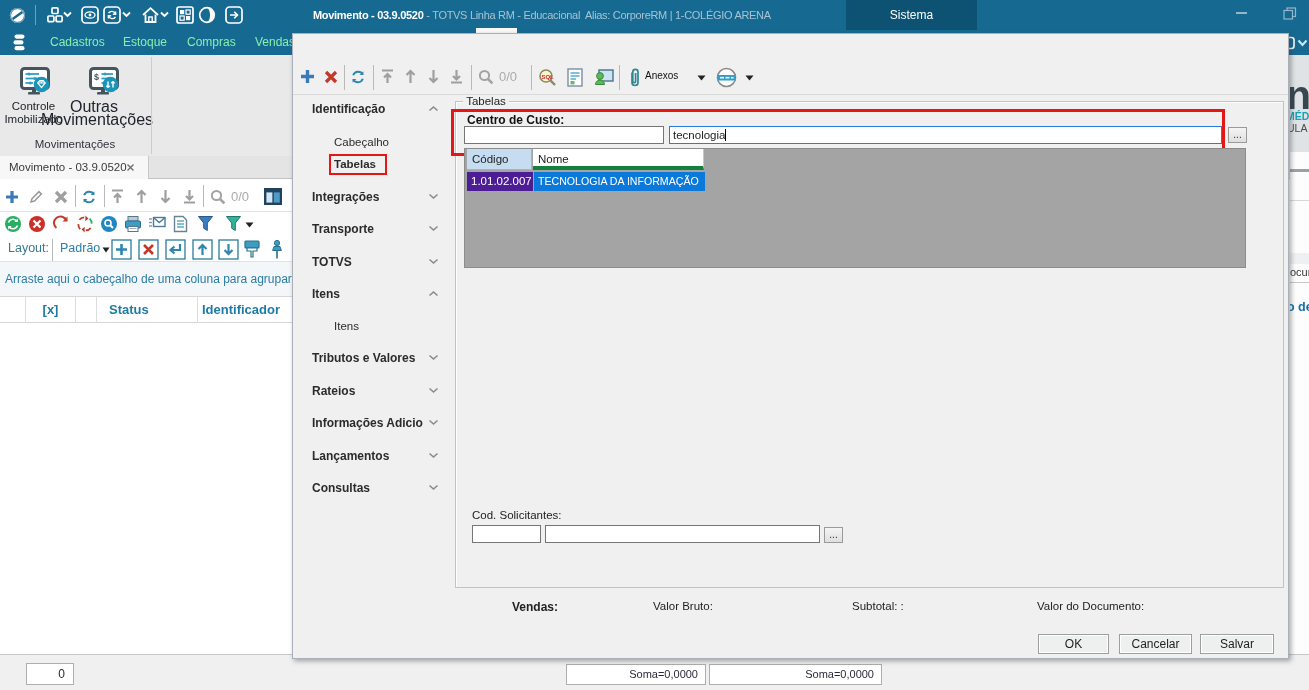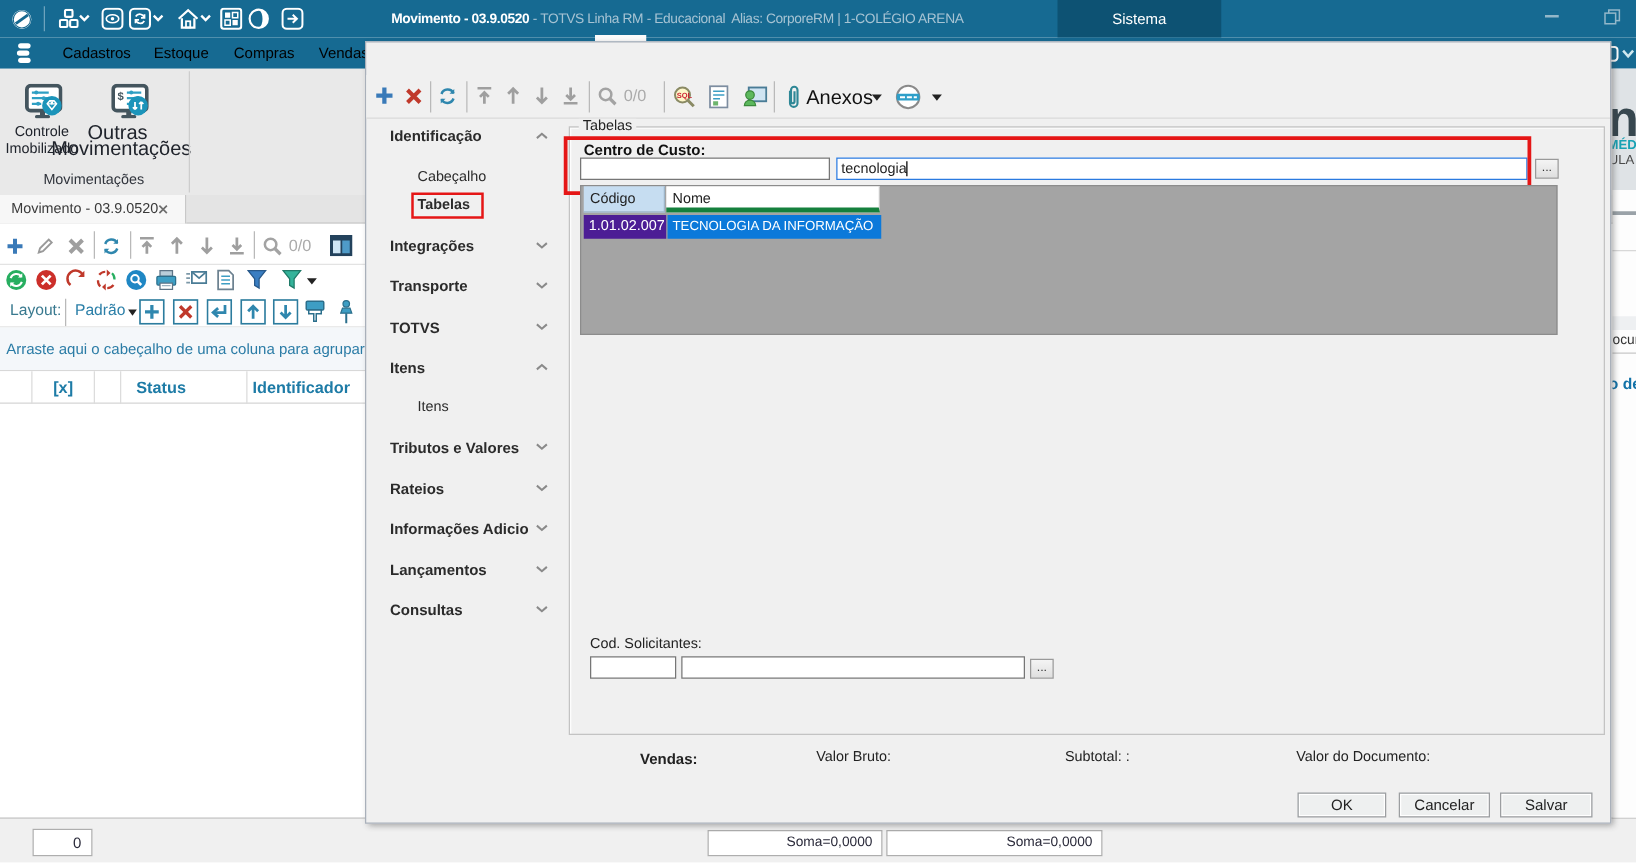--- a/index.html
+++ b/index.html
@@ -2,21 +2,21 @@
 <html><head>
 <meta charset="utf-8">
 <style>
 *{margin:0;padding:0;box-sizing:border-box}
 html,body{width:1309px;height:690px}
 body{font-family:"Liberation Sans",sans-serif;font-size:12px;color:#1e1e1e;background:#fff}
 #app{position:relative;width:1309px;height:690px;overflow:hidden;background:#fff}
 .abs{position:absolute}
 .topbar{position:absolute;left:0;top:0;width:1309px;height:30px;background:#166a92}
 .menurow{position:absolute;left:0;top:30px;width:1309px;height:25px;background:#166a92}
-.mtab{position:absolute;top:0;height:25px;line-height:25px;color:#000000;font-size:12px}
+.mtab{position:absolute;top:0;height:25px;line-height:25px;color:#86efac;font-size:12px}
 .ribbon{position:absolute;left:0;top:55px;width:1309px;height:101px;background:#e9e9e9}
 .tabbar{position:absolute;left:0;top:156px;width:1309px;height:23px;background:#e4e4e4;border-bottom:1px solid #c2c2c2}
 .doctab{position:absolute;left:0;top:0;width:149px;height:23px;background:#f7f7f7;border-right:1px solid #c8c8c8;font-size:11.5px;color:#3a3a3a;line-height:23px;padding-left:9px}
 .panel{position:absolute;left:0;top:179px;width:292px;height:475px;background:#fff}
 .footer{position:absolute;left:0;top:654px;width:1309px;height:36px;background:#f0f0f0;border-top:1px solid #c6c6c6}
 .wbox{position:absolute;background:#fff;border:1px solid #aeaeae;font-size:11px;color:#2a2a3a;text-align:right}
 .sep{position:absolute;width:1px;background:#b9b9b9}
 .dlg{position:absolute;left:292px;top:33px;width:997px;height:626px;background:#f0f0f0;border:1px solid #a9b0ba;box-shadow:2px 2px 5px rgba(60,60,60,.45)}
 .dtitle{position:absolute;left:0;top:0;width:995px;height:26px;background:#ccd9f1;border-bottom:1px solid #b9c6de}
 .dtool{position:absolute;left:0;top:26px;width:995px;height:35px;background:#f0f0f0;border-bottom:1px solid #d9d9d9}
@@ -388,21 +388,21 @@
         </svg>
     <svg class="ic" style="left:301px;top:8px" width="20" height="19" viewBox="0 0 20 19">
           <rect x="5" y="2" width="14" height="11" fill="#cfe4f2" stroke="#4a7c96" stroke-width="1.5"></rect>
           <circle cx="6" cy="8" r="3.4" fill="#5cb85c" stroke="#3c8a3c" stroke-width="1"></circle>
           <path d="M1.5 16.5a4.5 4.5 0 019 0z" fill="#5cb85c" stroke="#3c8a3c" stroke-width="1"></path>
         </svg>
     <div class="sep" style="left:326px;top:5px;height:25px"></div>
     <svg class="ic" style="left:335px;top:7px" width="13" height="21" viewBox="0 0 13 21">
           <path d="M4 5.5v10a3 3 0 006 0V5a2.6 2.6 0 00-5.2 0v9.2a1.4 1.4 0 002.8 0V6" fill="none" stroke="#2e8796" stroke-width="1.7"></path>
         </svg>
-    <div class="abs" style="left:352px;top:10px;font-size:16px;color:#111">Anexos</div>
+    <div class="abs" style="left:352px;top:10px;font-size:10px;color:#111">Anexos</div>
     <svg class="ic" style="left:404px;top:15px" width="9" height="6" viewBox="0 0 9 6">
           <path d="M0.5 0.5h8L4.5 5.5z" fill="#222"></path>
         </svg>
     <svg class="ic" style="left:423px;top:7px" width="21" height="21" viewBox="0 0 21 21">
           <circle cx="10.5" cy="10.5" r="9" fill="#fff" stroke="#8a8a8a" stroke-width="1.6"></circle>
           <path d="M1.6 8h17.8a9 9 0 01-.1 5.4H1.7A9 9 0 011.6 8z" fill="#2e9fc9"></path>
           <g stroke="#fff" stroke-width="1.6">
             <line x1="4" y1="10.7" x2="8" y2="10.7"></line>
             <line x1="9.5" y1="10.7" x2="13.5" y2="10.7"></line>
             <line x1="15" y1="10.7" x2="17.5" y2="10.7"></line>

